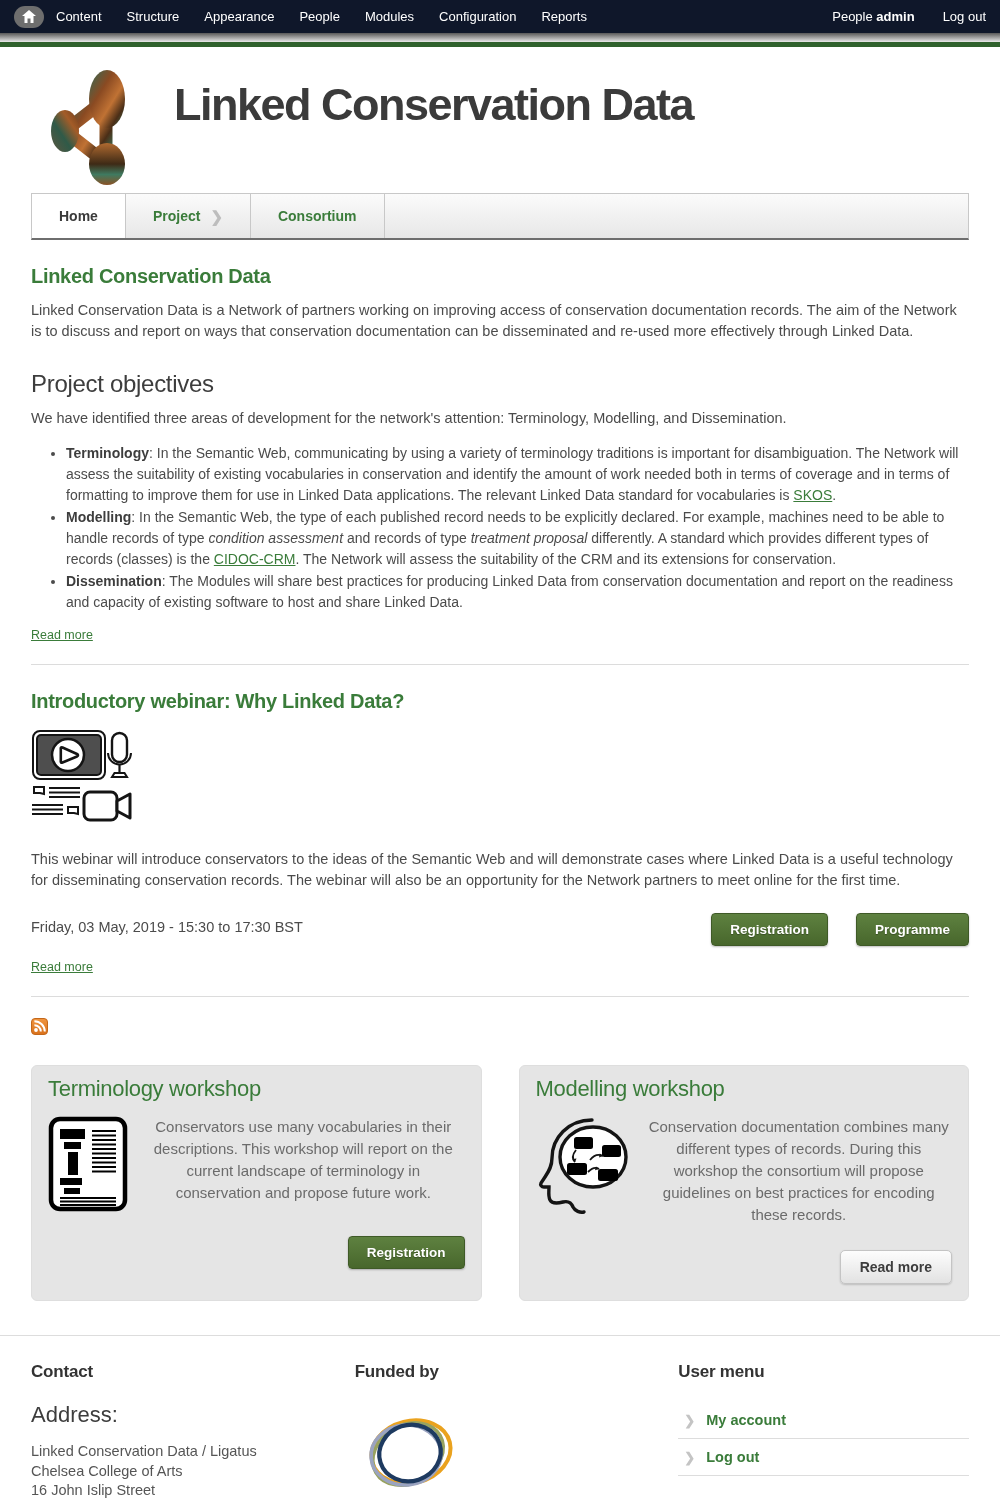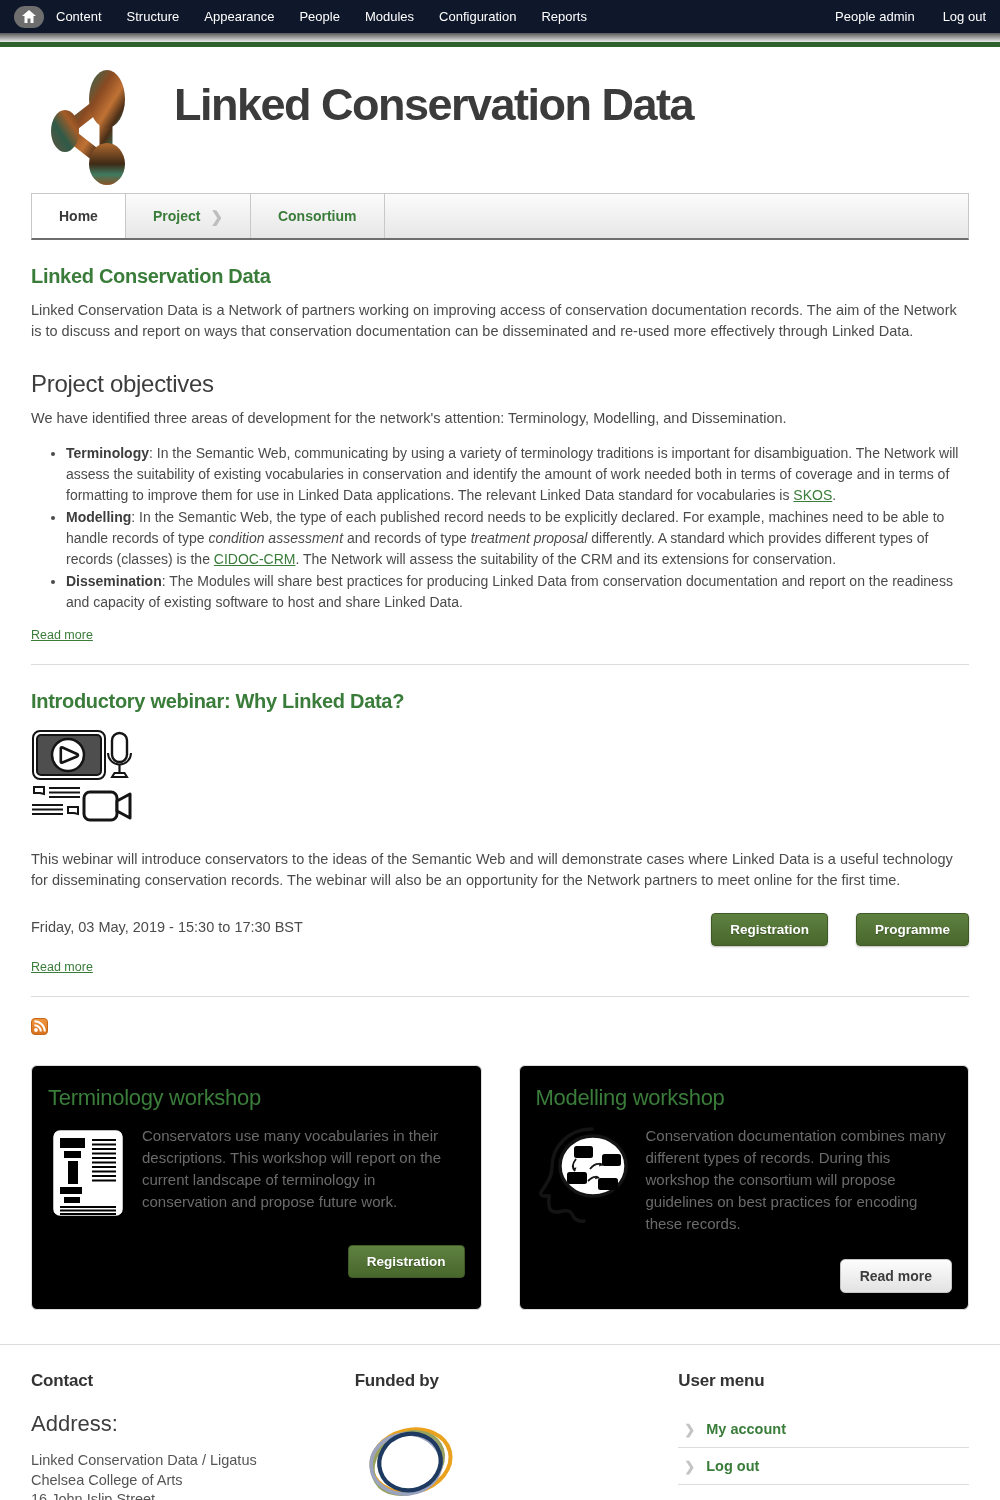--- a/index.html
+++ b/index.html
@@ -4,21 +4,21 @@
 <style>
   * { margin:0; padding:0; box-sizing:border-box; }
   html,body { background:#fff; width:1000px; font-family:"Liberation Sans", sans-serif; color:#4b4b4b; }
 
   
   .admin-bar { height:33px; background:#0f172a; display:flex; align-items:center; padding:0 14px; color:#fff; font-size:13px; }
   .admin-home { width:30px; height:22px; background:#6e6e6e; border-radius:11px; display:flex; align-items:center; justify-content:center; margin-right:12px; cursor:pointer; }
   .admin-menu { display:flex; gap:25px; }
   .admin-item { color:#fff; cursor:pointer; }
   .admin-right { margin-left:auto; display:flex; gap:28px; align-items:center; }
-  .admin-greet b { font-weight:400; }
+  .admin-greet b { font-weight:700; }
 
   
   .stripe-shadow { height:9px; background:linear-gradient(#585858,#e9e9e9); }
   .stripe-green  { height:5px; background:#2f612c; }
 
   
   .site-header { height:146px; display:flex; align-items:flex-start; padding:20px 0 0 40px; }
   .site-logo { width:112px; height:120px; flex:0 0 auto; cursor:pointer; }
   .site-title { font-size:45px; font-weight:700; color:#3b3b3b; letter-spacing:-1.5px; margin:12px 0 0 22px; }
 
@@ -50,23 +50,23 @@
       text-shadow:0 1px 1px rgba(0,0,0,.3); box-shadow:0 1px 2px rgba(0,0,0,.25); cursor:pointer; }
   .btn-light { display:inline-block; padding:8px 19px; font-size:14px; font-weight:700; color:#3d3d3d;
       background:linear-gradient(#fdfdfd,#e2e2e2); border:1px solid #c4c4c4; border-radius:5px;
       box-shadow:0 1px 2px rgba(0,0,0,.18); cursor:pointer; }
 
   .rss-row { margin:18px 0 26px; }
   .rss-icon { display:inline-block; cursor:pointer; }
 
   
   .cards { display:flex; gap:37px; margin-top:26px; }
-  .card { flex:1; background:#000000; border:1px solid #dedede; border-radius:6px; padding:15px 16px 16px; min-height:218px; }
+  .card { flex:1; background:#e5e5e5; border:1px solid #dedede; border-radius:6px; padding:6px 16px 16px; min-height:218px; }
   .card h2 { color:#3a7c3a; font-size:22px; font-weight:400; margin:4px 0 14px; letter-spacing:-0.3px; }
-  .card-body { display:flex; gap:14px; }
+  .card-body { display:flex; gap:14px;text-align:center; }
   .card-icon { flex:0 0 auto; }
   .card-text { font-size:15px; line-height:22px; color:#6b6b6b; }
   .card-btn-row { text-align:right; margin-top:24px; }
 
   
   .footer { margin-top:34px; border-top:1px solid #ddd; padding:26px 31px 40px; display:grid; grid-template-columns:1fr 1fr 1fr; column-gap:33px; }
   .footer h3 { font-size:17px; font-weight:700; color:#333; margin-bottom:20px; letter-spacing:-0.2px; }
   .footer .addr-h { font-size:22px; font-weight:400; color:#3d3d3d; margin-bottom:14px; }
   .footer .addr-line { font-size:14.5px; line-height:19.5px; color:#555; }
   ul.user-menu { list-style:none; margin-top:4px; }

